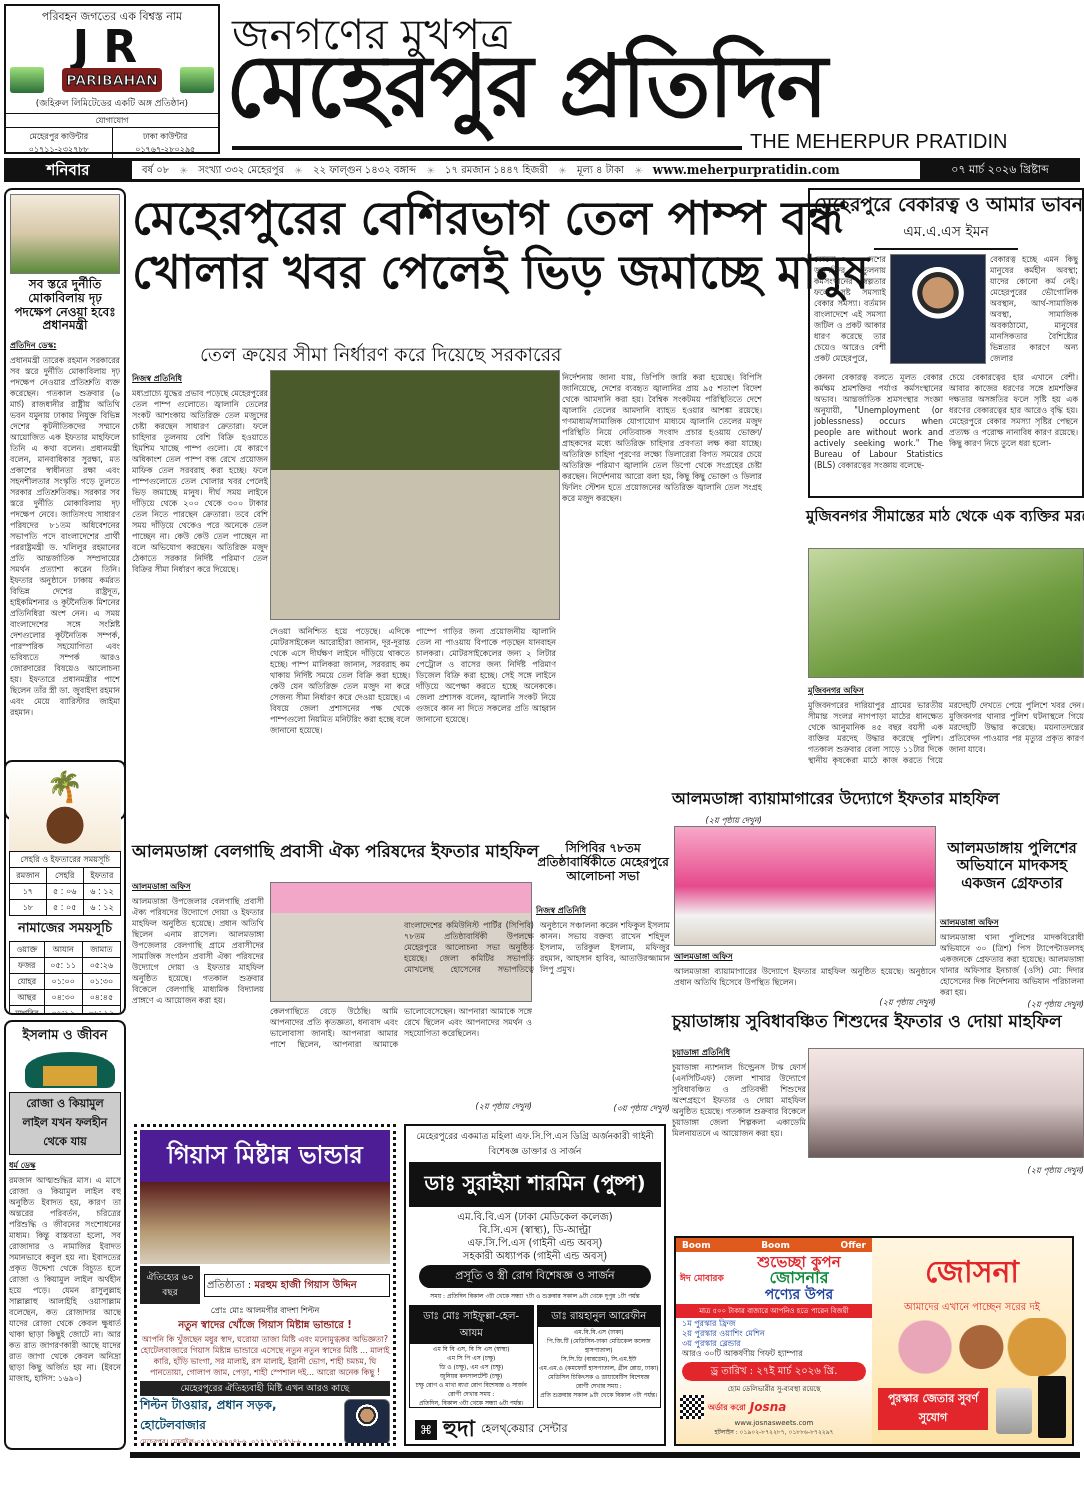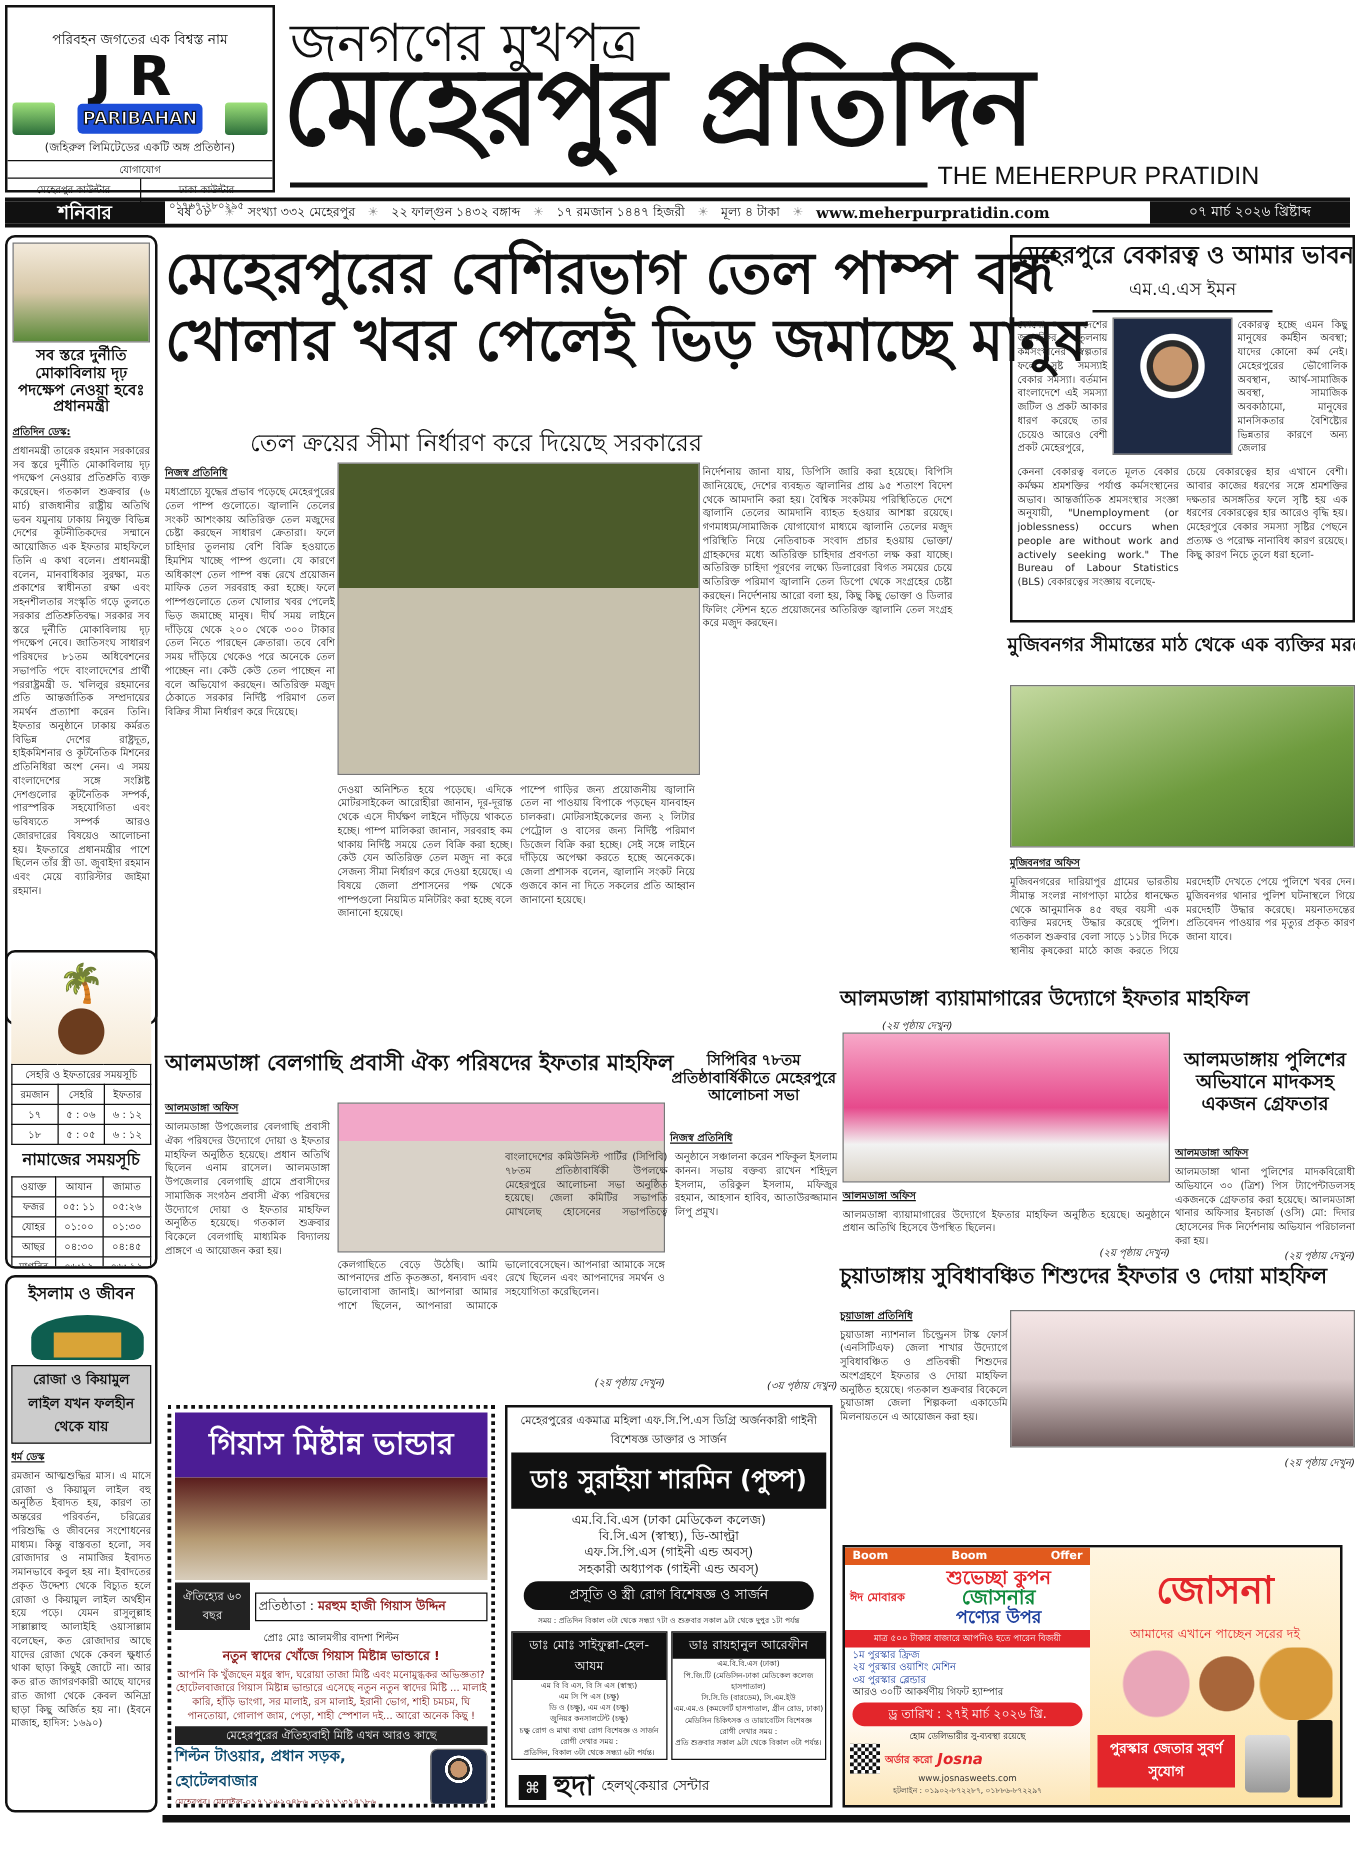--- a/index.html
+++ b/index.html
@@ -18,25 +18,25 @@
 .more{font-size:8px;font-style:italic;text-align:right;margin-top:2px}
 h1,h2,h3{font-family:"DejaVu Serif",serif;font-weight:bold;line-height:1.15}
 .divider{background:#111}
 table{border-collapse:collapse;width:100%}
 td,th{border:1px solid #111;font-size:8px;text-align:center;padding:1px 2px;font-weight:normal}
 </style>
 </head>
 <body>
 
 <div class="abs box" style="left:4px;top:4px;width:216px;height:150px;">
-  <div style="text-align:center;font-size:11px;margin-top:17px">পরিবহন জগতের এক বিশ্বস্ত নাম</div>
+  <div style="text-align:center;font-size:11px;margin-top:2px">পরিবহন জগতের এক বিশ্বস্ত নাম</div>
   <div style="text-align:center;font-size:44px;font-weight:900;font-family:'DejaVu Sans',sans-serif;line-height:40px;letter-spacing:14px">JR</div>
   <div style="display:flex;align-items:center;justify-content:space-between;padding:0 4px">
     <span style="width:34px;height:26px;background:linear-gradient(180deg,#9ee07a,#2c6e3a);border-radius:3px"></span>
-    <span style="font-size:14px;font-weight:900;color:#fff;-webkit-text-stroke:1px #111;background:#1d4ed8;padding:4px 4px;border-radius:4px">PARIBAHAN</span>
+    <span style="font-size:14px;font-weight:900;color:#fff;-webkit-text-stroke:1px #111;background:#7f1d1d;padding:4px 4px;border-radius:4px">PARIBAHAN</span>
     <span style="width:34px;height:26px;background:linear-gradient(180deg,#9ee07a,#2c6e3a);border-radius:3px"></span>
   </div>
   <div style="text-align:center;font-size:9px;margin-top:3px;border-bottom:1px solid #111;padding-bottom:2px">(জহিরুল লিমিটেডের একটি অঙ্গ প্রতিষ্ঠান)</div>
   <div style="text-align:center;font-size:8px;border-bottom:1px solid #111">যোগাযোগ</div>
   <div style="display:flex">
     <div style="flex:1;text-align:center;font-size:8px;border-right:1px solid #111;padding:2px">
       <div>মেহেরপুর কাউন্টার</div>
       <div>০১৭১১-২৩২৭৮৮</div>
     </div>
     <div style="flex:1;text-align:center;font-size:8px;padding:2px">

